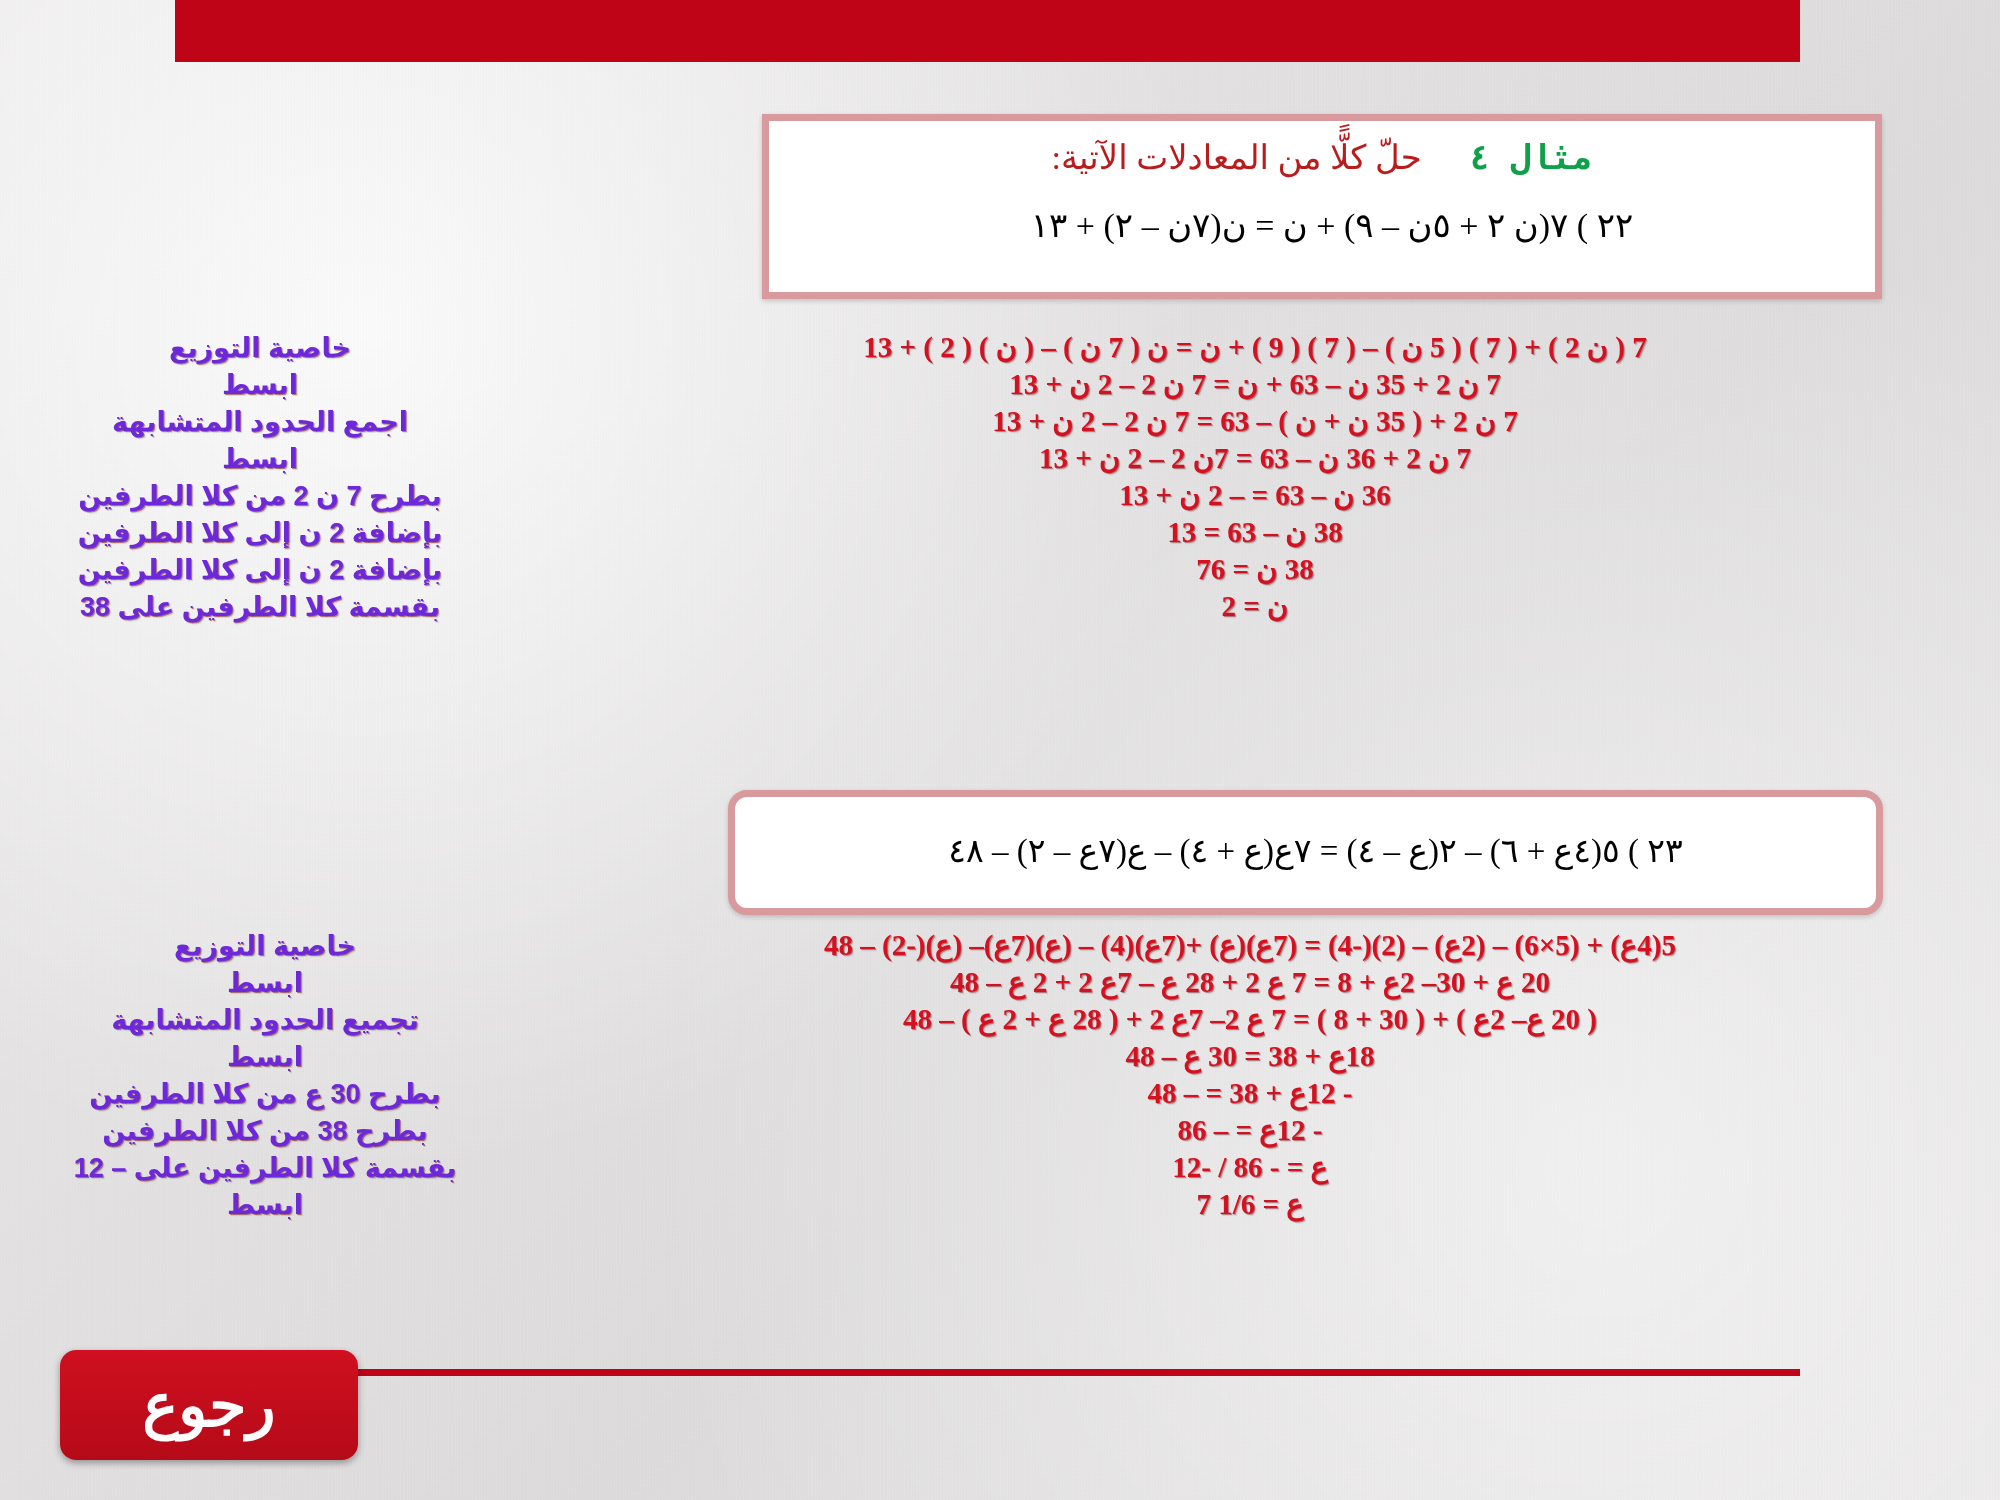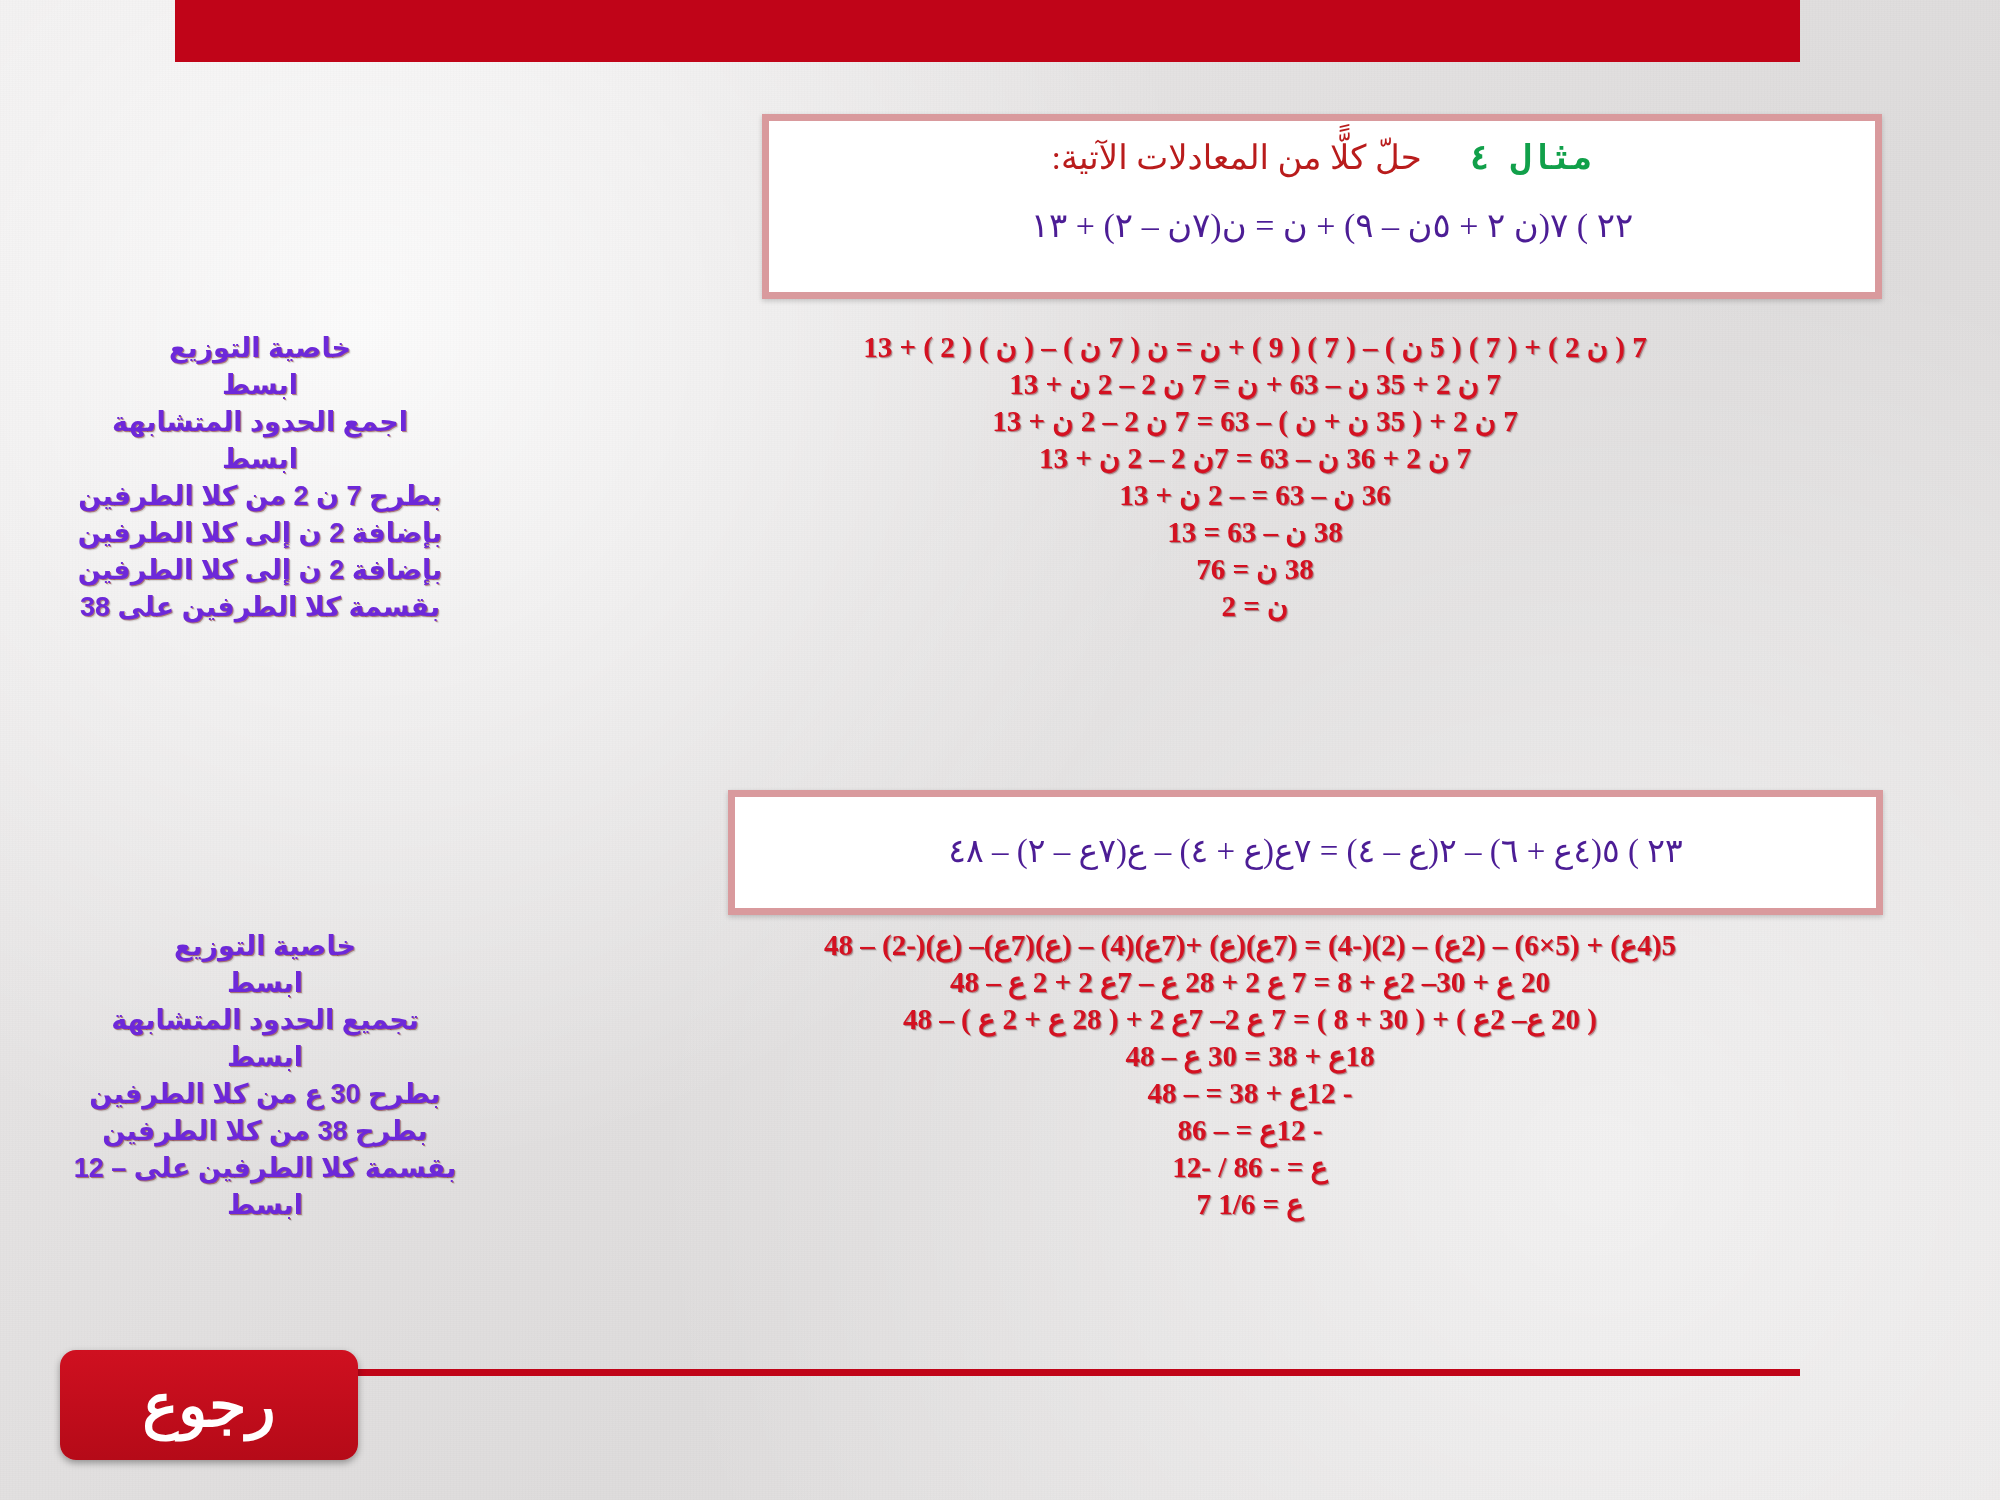--- a/index.html
+++ b/index.html
@@ -37,21 +37,21 @@
 
   
   .problem-box{
     position:absolute;
     background:#ffffff;
     border:7px solid #d99a9d;
     box-shadow: 0 2px 5px rgba(0,0,0,0.18);
     box-sizing:border-box;
   }
   #problem-box-1{ left:762px; top:114px; width:1120px; height:185px; }
-  #problem-box-2{ left:728px; top:790px; width:1155px; height:125px; }
+  #problem-box-2{ left:728px; top:790px; width:1155px; height:125px;border-radius:19px; }
 
   .prob-title-row{
     display:flex; align-items:baseline; justify-content:center;
     gap:48px;
     margin-top:16px;
     direction:rtl;
   }
   .prob-label{
     color:#11a04a;
     font-weight:bold;
@@ -60,21 +60,21 @@
     white-space:nowrap;
   }
   .prob-title{
     color:#b91c1c;
     font-size:34px;
     font-family:"Liberation Serif","DejaVu Serif",serif;
     white-space:nowrap;
   }
   .prob-eq{
     text-align:center;
-    color:#4c1d95;
+    color:#000000;
     font-size:34px;
     font-family:"Liberation Serif","DejaVu Serif",serif;
     direction:rtl;
     margin-top:26px;
     white-space:nowrap;
     padding-left:20px;
   }
   #problem-box-2 .prob-eq{ margin-top:34px; font-size:33px; }
 
   

